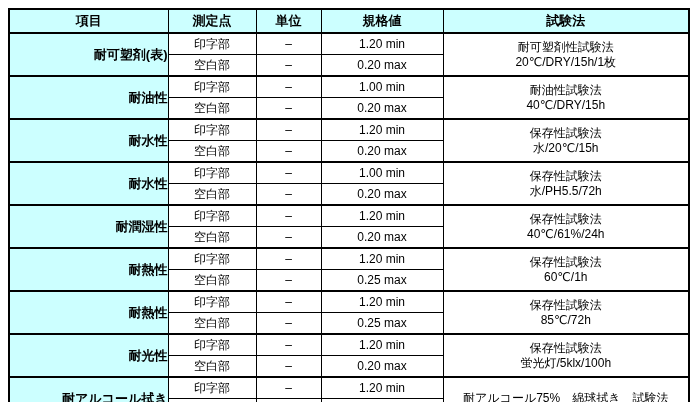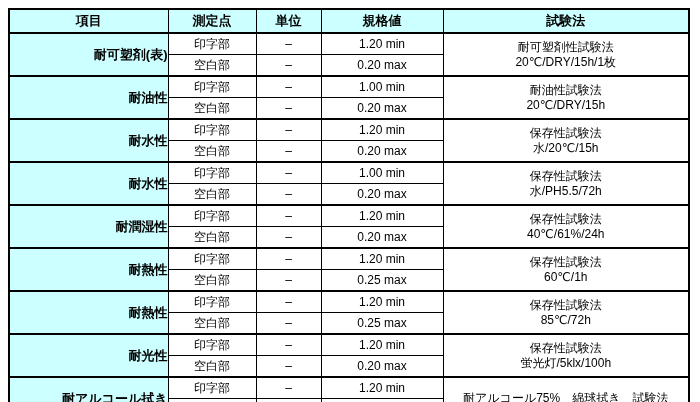--- a/index.html
+++ b/index.html
@@ -57,21 +57,21 @@
           <td>–</td>
           <td>0.20 max</td>
         </tr>
         <tr class="grp">
           <td class="item" rowspan="2">耐油性</td>
           <td>印字部</td>
           <td>–</td>
           <td>1.00 min</td>
           <td class="method" rowspan="2">
             <div>耐油性試験法</div>
-            <div>20℃/DRY/15h</div>
+            <div>40℃/DRY/15h</div>
           </td>
         </tr>
         <tr>
           <td>空白部</td>
           <td>–</td>
           <td>0.20 max</td>
         </tr>
         <tr class="grp">
           <td class="item" rowspan="2">耐水性</td>
           <td>印字部</td>

